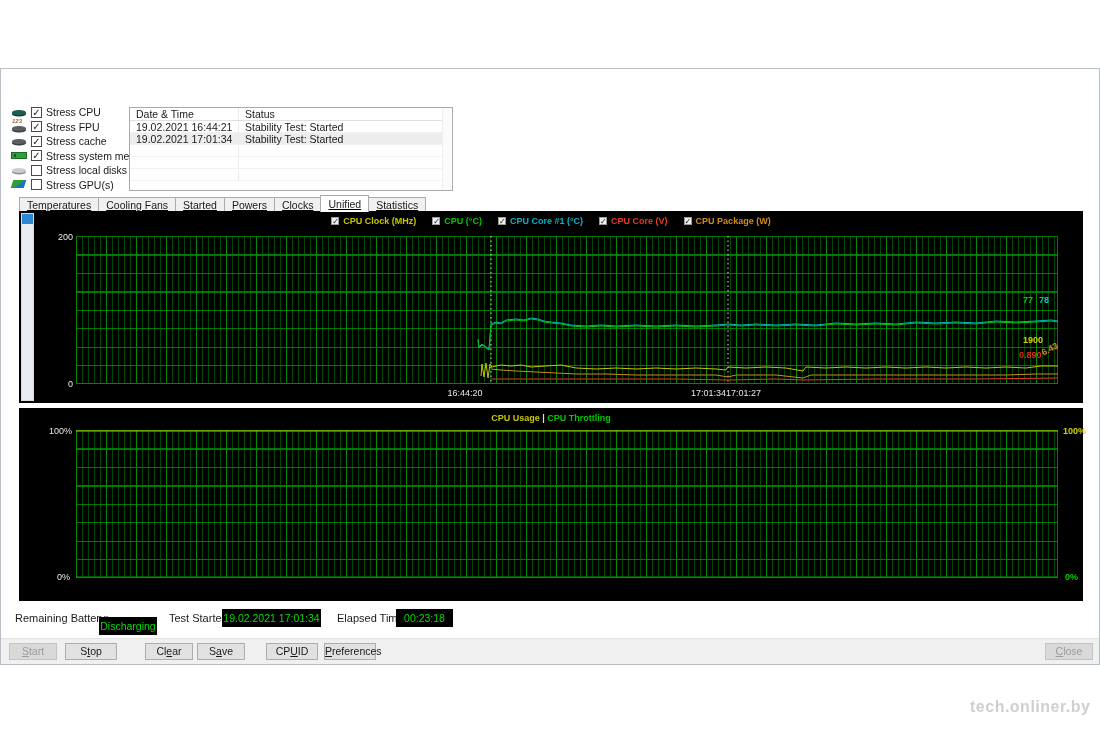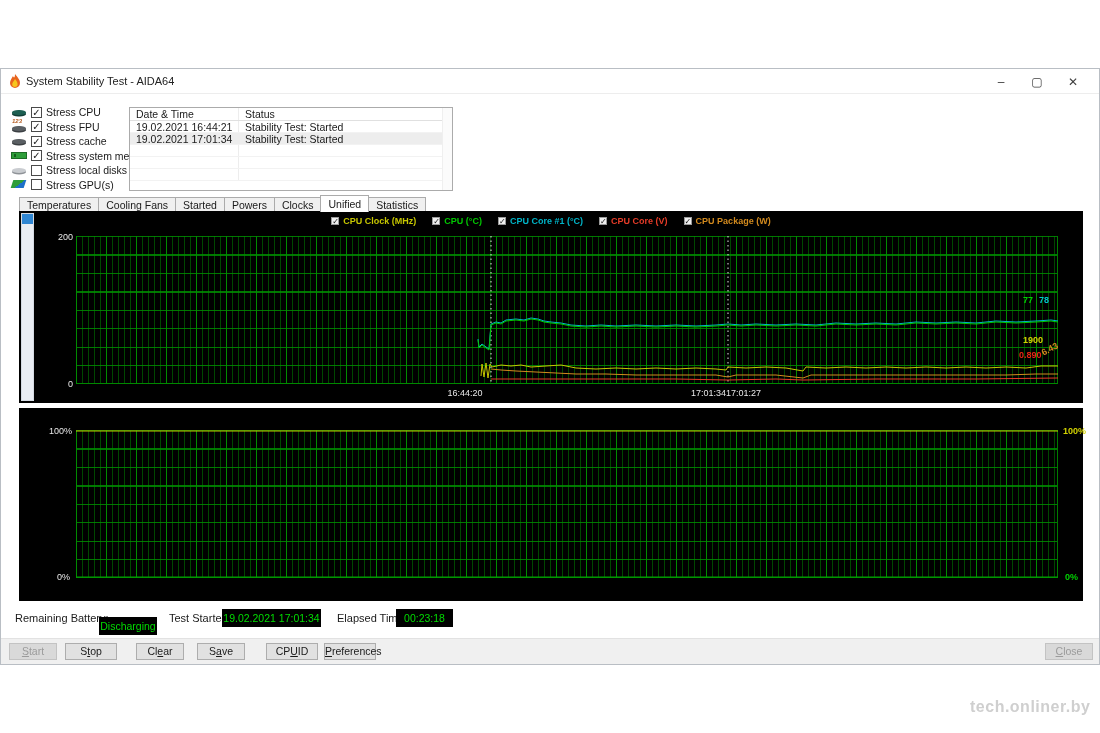--- a/index.html
+++ b/index.html
@@ -40,21 +40,21 @@
     border:1px solid #ababab; background:#fff; font-size:10.5px; color:#1a1a1a; }
   .lrow { display:flex; height:12px; align-items:center; border-bottom:1px solid #f2f2f2; }
   .lrow.header { height:13px; border-bottom:1px solid #e0e0e0; }
   .lrow.selected { background:#ededed; }
   .lc1 { width:109px; padding-left:6px; border-right:1px solid #ededed; height:100%;
     display:flex; align-items:center; white-space:nowrap; overflow:hidden; }
   .lc2 { flex:1; padding-left:6px; white-space:nowrap; overflow:hidden; }
   .lscroll { position:absolute; right:0; top:0; width:10px; height:100%; background:#fbfbfb;
     border-left:1px solid #efefef; }
   
-  .tabs { position:absolute; left:18px; top:126px; display:flex; align-items:flex-end; height:17px; }
+  .tabs { position:absolute; left:18px; top:126px; display:flex; align-items:flex-end; height:17px;text-decoration:underline; }
   .tab { font-size:10.5px; color:#1a1a1a; background:#f0f0f0; border:1px solid #ababab;
     border-bottom:none; padding:1px 7px 2px 7px; height:15px; margin-right:-1px; cursor:default; }
   .tab.active { background:#ffffff; height:17px; padding-top:2px; position:relative; z-index:2; }
   
   .panel { position:absolute; left:18px; background:#000; }
   .panel.top { top:142px; width:1064px; height:192px; }
   .panel.bottom { top:339px; width:1064px; height:193px; }
   .grid { position:absolute; background-color:#000;
     background-image:
       repeating-linear-gradient(to bottom, rgba(0,140,0,.85) 0 1px, transparent 1px 18.5px),
@@ -88,32 +88,20 @@
     font-family:"Liberation Sans", sans-serif; }
   .btn.disabled { background:#d9d9d9; border-color:#c3c3c3; color:#9b9b9b; }
   .watermark { position:absolute; left:970px; top:698px; font-size:16px; font-weight:bold;
     color:#cfcfcf; text-shadow:0 0 2px #ffffff, 0 1px 0 #ffffff; letter-spacing:0.5px; }
 </style>
 </head>
 <body>
 
 <div class="window">
 
-  <div class="titlebar">
-    <svg class="app-icon" viewBox="0 0 14 15">
-      <path d="M7 0 C9 3 12 5 12 9 A5 5 0 0 1 2 9 C2 6 4 4 5 2 C5.5 4 7 4.5 7 0 Z" fill="#e8641e"></path>
-      <path d="M7 5 C8.4 7 9.6 8 9.6 10.3 A2.7 2.7 0 0 1 4.2 10.3 C4.2 8.3 6 7 7 5 Z" fill="#f6c61e"></path>
-    </svg>
-    <span class="wtitle">System Stability Test - AIDA64</span>
-    <div class="wctrls">
-      <div class="wbtn">–</div>
-      <div class="wbtn">▢</div>
-      <div class="wbtn">✕</div>
-    </div>
-  </div>
 
   <div class="stress">
       <div class="srow">
         <span class="sicon">
           <i class="ic-chip"></i>
         </span>
         <span class="cb">✓</span>
         <span class="slabel">Stress CPU</span>
       </div>
       <div class="srow">
@@ -238,20 +226,25 @@
     <div id="rlabels">
         <span class="rlab" style="color: rgb(0, 210, 0); left: 1004px; top: 84px;">77</span>
         <span class="rlab" style="color: rgb(0, 200, 200); left: 1020px; top: 84px;">78</span>
         <span class="rlab" style="color: rgb(210, 210, 0); left: 1004px; top: 124px;">1900</span>
         <span class="rlab" style="color: rgb(230, 40, 20); left: 1000px; top: 139px;">0.890</span>
         <span class="rlab" style="color: rgb(210, 138, 30); left: 1022px; top: 133px; transform: rotate(-28deg);">6.43</span>
       </div>
   </div>
 
   <div class="panel bottom">
+    <div class="bhead">
+      <span id="ut-left" style="color: rgb(198, 198, 0);">CPU Usage</span>
+      <span style="color:#e0e0e0;">|</span>
+      <span id="ut-right" style="color: rgb(0, 200, 0);">CPU Throttling</span>
+    </div>
     <span class="axlab" style="left:30px; top:18px;">100%</span>
     <span class="axlab" style="left:38px; top:164px;">0%</span>
     <div class="grid plot-bot">
       <svg class="plotsvg" id="svgbot" width="982" height="148" viewBox="0 0 982 148">
           <polyline points="0,1 982,1" fill="none" stroke="#c6c600" stroke-width="1.2"></polyline>
           <polyline points="0,147 982,147" fill="none" stroke="#00a000" stroke-width="1.2"></polyline>
         </svg>
     </div>
     <span class="rlab" id="ur-top" style="left: 1044px; top: 18px; color: rgb(210, 210, 0);">100%</span>
     <span class="rlab" id="ur-bot" style="left: 1046px; top: 164px; color: rgb(0, 210, 0);">0%</span>
@@ -262,21 +255,21 @@
     <div class="stbox" style="left:98px; width:58px;margin-top:8px;">Discharging</div>
     <span class="stlabel" style="left:168px;">Test Started:</span>
     <div class="stbox" style="left:221px; width:99px;">19.02.2021 17:01:34</div>
     <span class="stlabel" style="left:336px;">Elapsed Time:</span>
     <div class="stbox" style="left:395px; width:57px;">00:23:18</div>
   </div>
 
   <div class="buttonbar" id="btnbar">
       <div class="btn disabled" style="left: 8px; width: 48px;"><u>S</u>tart</div>
       <div class="btn" style="left: 64px; width: 52px;">S<u>t</u>op</div>
-      <div class="btn" style="left: 135px; width: 48px;">Cl<u>e</u>ar</div>
+      <div class="btn" style="left: 144px; width: 48px;">Cl<u>e</u>ar</div>
       <div class="btn" style="left: 196px; width: 48px;">S<u>a</u>ve</div>
       <div class="btn" style="left: 265px; width: 52px;">CP<u>U</u>ID</div>
       <div class="btn" style="left: 323px; width: 52px;"><u>P</u>references</div>
       <div class="btn disabled" style="left: 1044px; width: 48px;"><u>C</u>lose</div>
     </div>
 </div>
 
 <div class="watermark">tech.onliner.by</div>
 
 </body></html>

